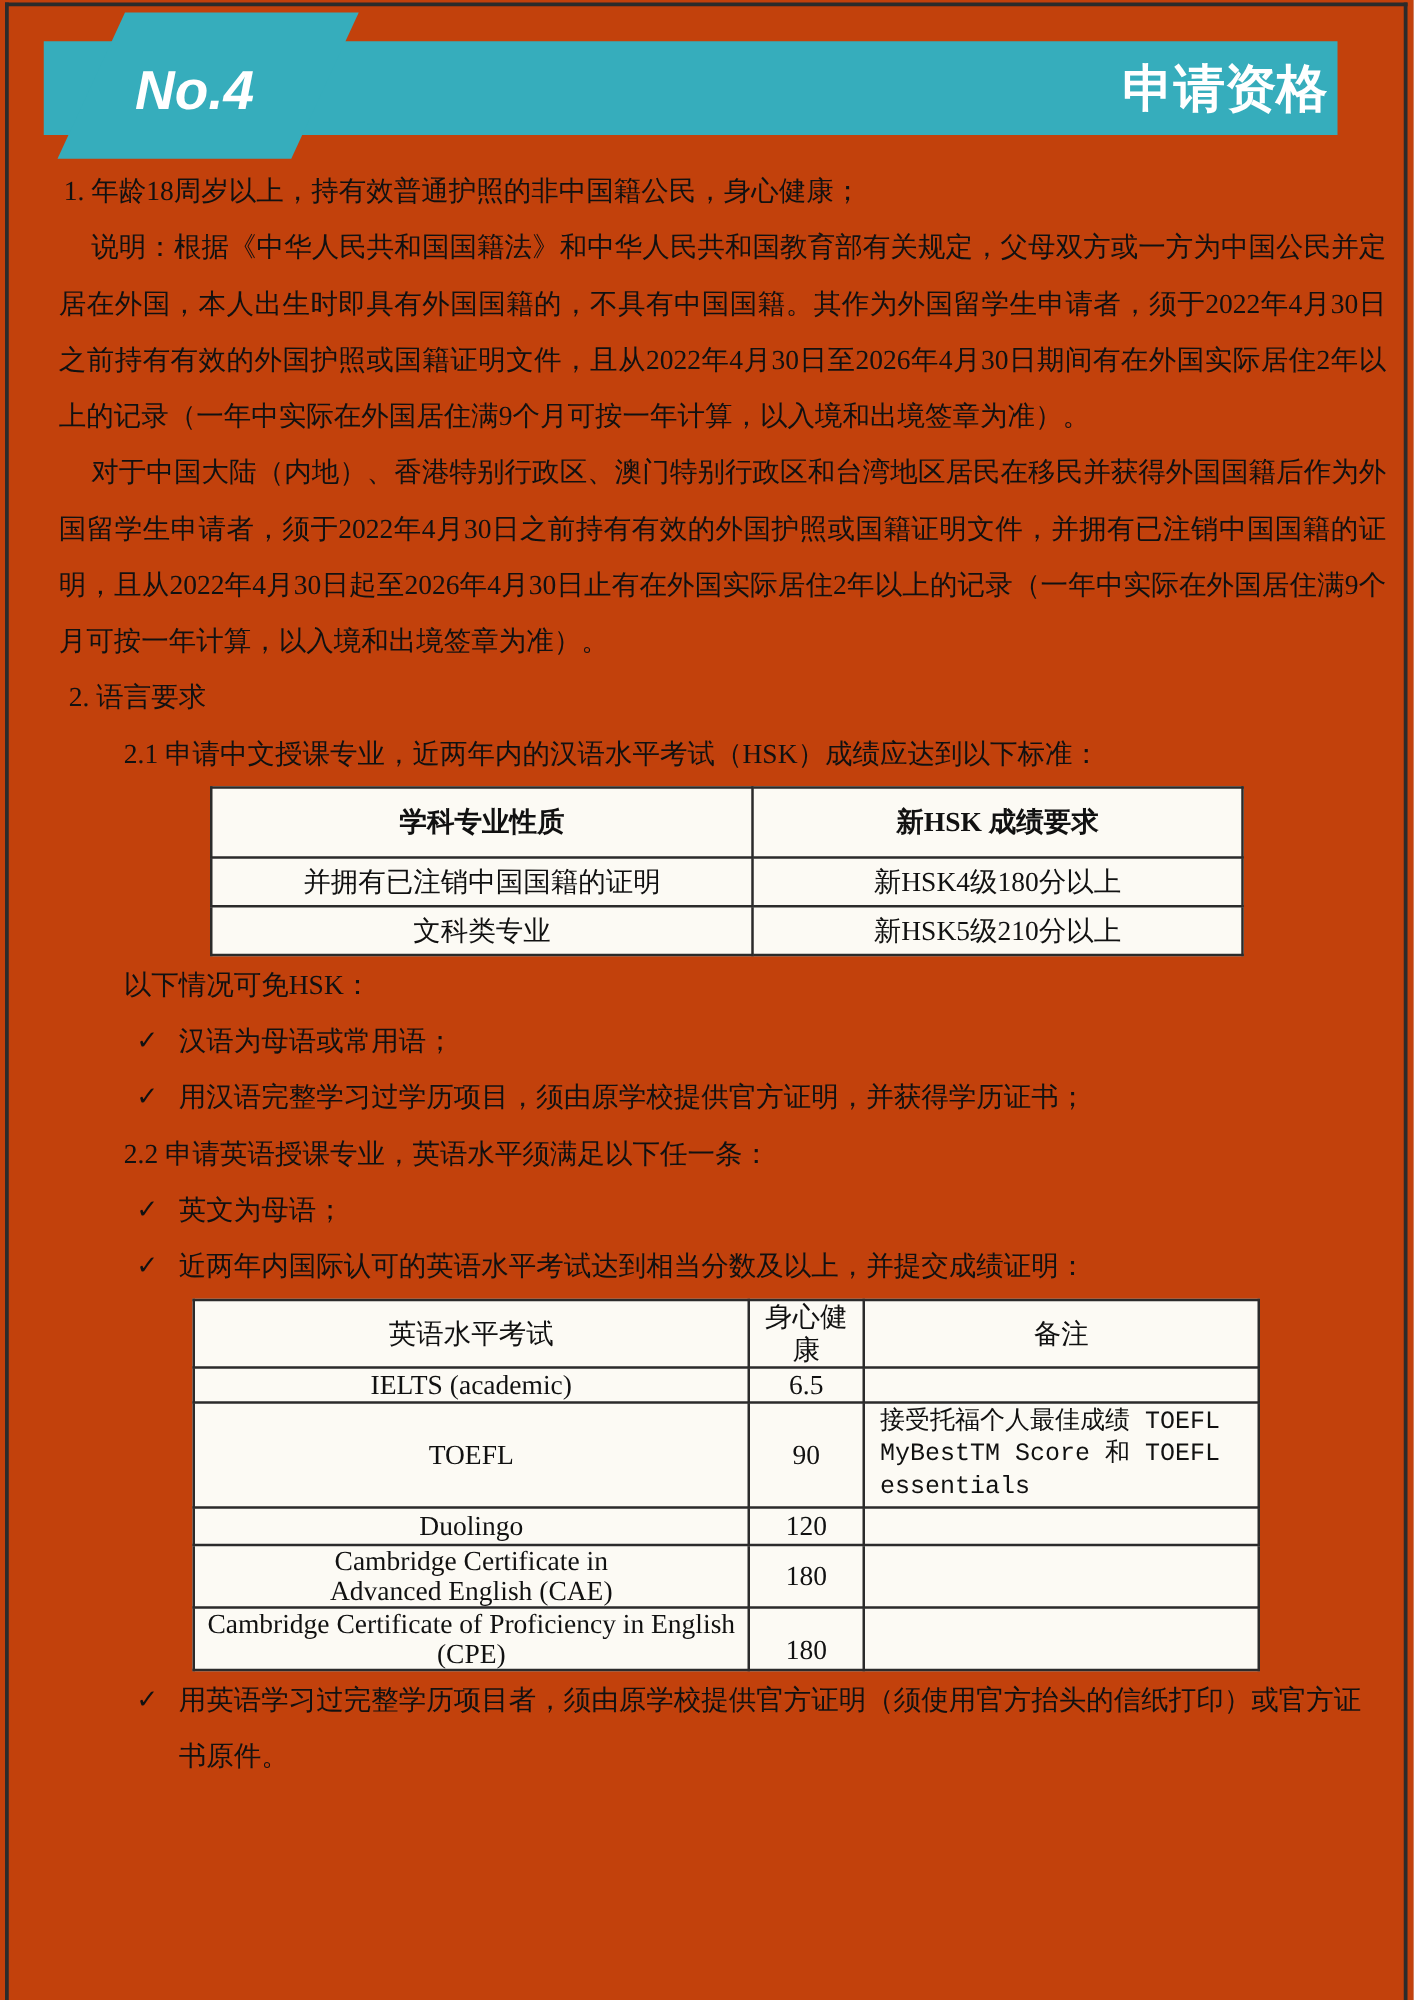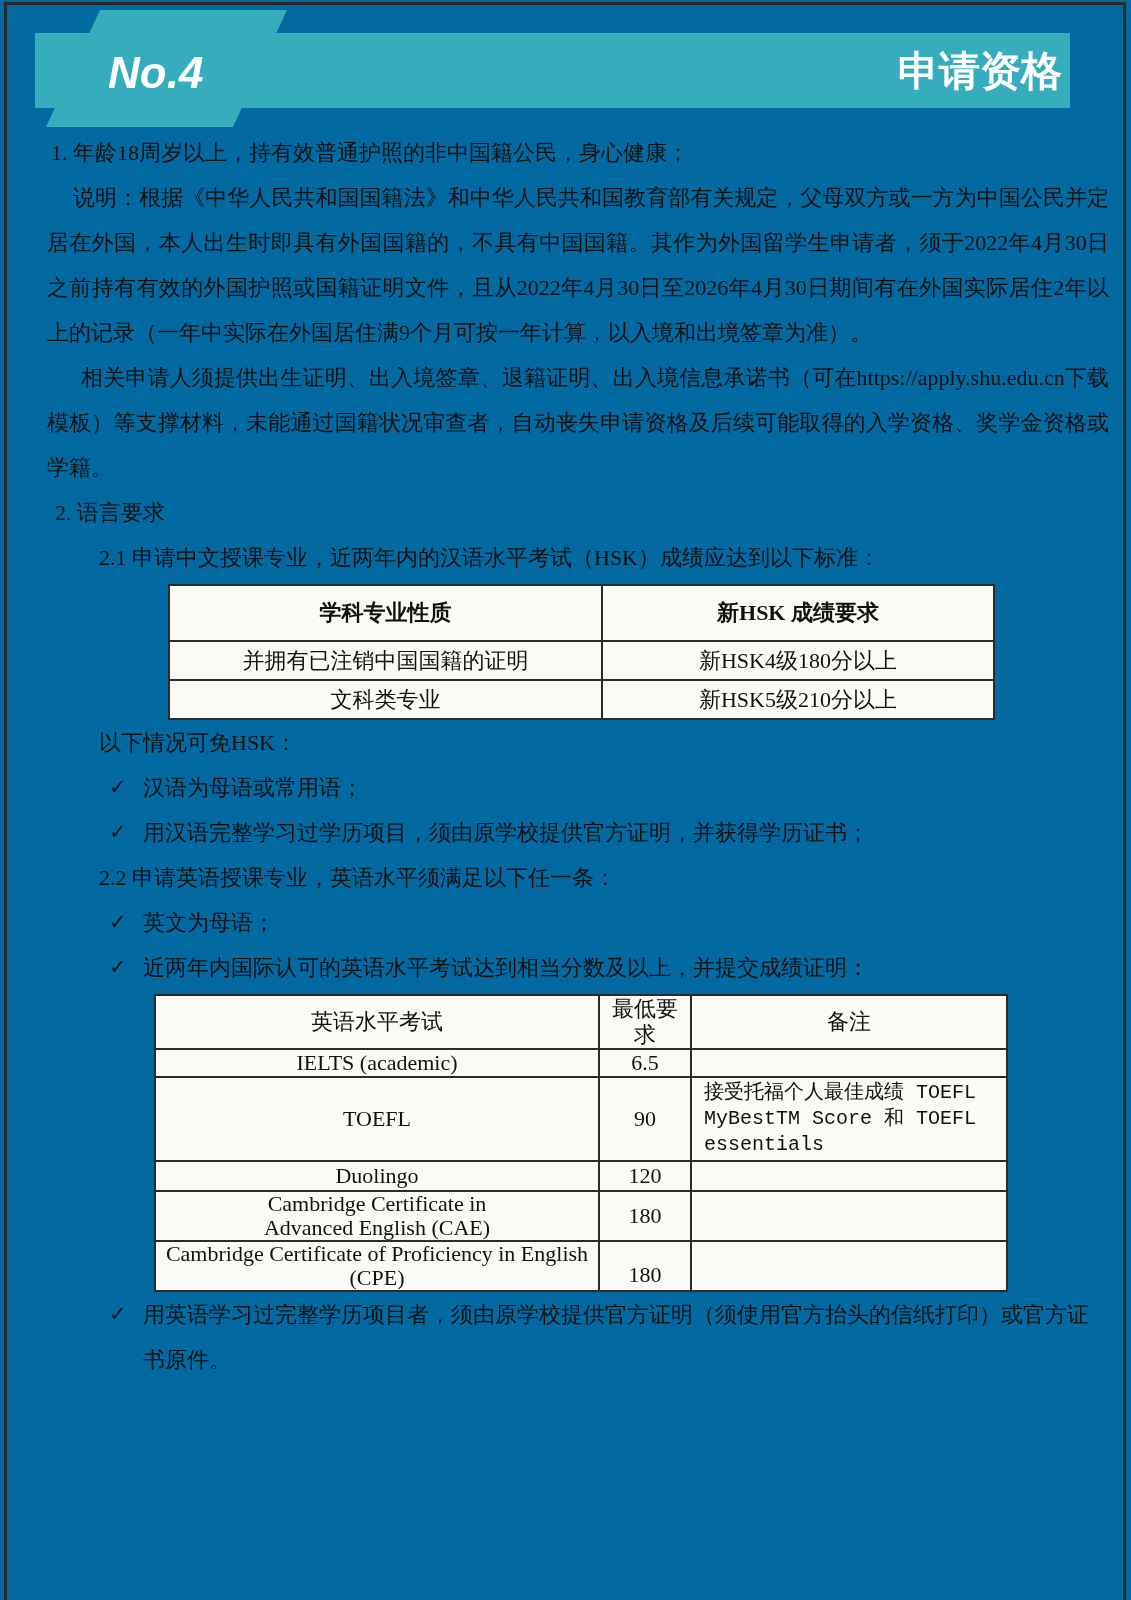--- a/index.html
+++ b/index.html
@@ -1,18 +1,18 @@
 <!DOCTYPE html>
 <html><head>
 <meta charset="utf-8">
 <style>
   html,body{margin:0;padding:0;background:#e8e8e8;}
   .page{
     position:relative;width:1131px;height:1600px;margin:0 auto;
-    background:#0369a1;overflow:hidden;
+    background:#c2410c;overflow:hidden;
     font-family:"Liberation Serif","DejaVu Serif",serif;color:#111;
   }
   .frame{
     position:absolute;left:4px;right:5px;top:2px;bottom:0;
     border:3px solid #2b2b2b;border-bottom:none;pointer-events:none;
   }
   
   .banner{position:absolute;left:0;top:0;width:1131px;height:140px;}
   .banner svg{position:absolute;left:0;top:0;}
   .badge{
@@ -71,21 +71,21 @@
       <polygon points="100,10 287,10 233,127 46,127" fill="#36ADBC"></polygon>
     </svg>
     <div class="badge">No.4</div>
     <div class="title">申请资格</div>
   </div>
 
   <div class="content">
 
     <p class="l1">1.  年龄18周岁以上，持有效普通护照的非中国籍公民，身心健康；</p>
     <p class="ind-a">说明：根据《中华人民共和国国籍法》和中华人民共和国教育部有关规定，父母双方或一方为中国公民并定居在外国，本人出生时即具有外国国籍的，不具有中国国籍。其作为外国留学生申请者，须于2022年4月30日之前持有有效的外国护照或国籍证明文件，且从2022年4月30日至2026年4月30日期间有在外国实际居住2年以上的记录（一年中实际在外国居住满9个月可按一年计算，以入境和出境签章为准）。</p>
-    <p class="ind-b">相关申请人须提供出生证明、出入境签章、退籍证明、出入境信息承诺书（可在https://apply.shu.edu.cn下载模板）等支撑材料，未能通过国籍状况审查者，自动丧失申请资格及后续可能取得的入学资格、奖学金资格或学籍。</p>
+    <p class="ind-a">对于中国大陆（内地）、香港特别行政区、澳门特别行政区和台湾地区居民在移民并获得外国国籍后作为外国留学生申请者，须于2022年4月30日之前持有有效的外国护照或国籍证明文件，并拥有已注销中国国籍的证明，且从2022年4月30日起至2026年4月30日止有在外国实际居住2年以上的记录（一年中实际在外国居住满9个月可按一年计算，以入境和出境签章为准）。</p>
     <p class="sec">2.  语言要求</p>
     <p class="sub">2.1 申请中文授课专业，近两年内的汉语水平考试（HSK）成绩应达到以下标准：</p>
 
     <table class="t1">
       <colgroup>
           <col style="width:433px">
           <col style="width:392px">
         </colgroup>
       <tbody>
         <tr class="head">
@@ -127,21 +127,21 @@
 
     <table class="t2">
       <colgroup>
           <col style="width:444px">
           <col style="width:92px">
           <col style="width:316px">
         </colgroup>
       <tbody>
         <tr class="rh">
           <td>英语水平考试</td>
-          <td>最低要求</td>
+          <td>身心健康</td>
           <td>备注</td>
         </tr>
         <tr class="r-ielts">
           <td>IELTS (academic)</td>
           <td>6.5</td>
           <td class="remark"></td>
         </tr>
         <tr class="r-toefl">
           <td>TOEFL</td>
           <td>90</td>

